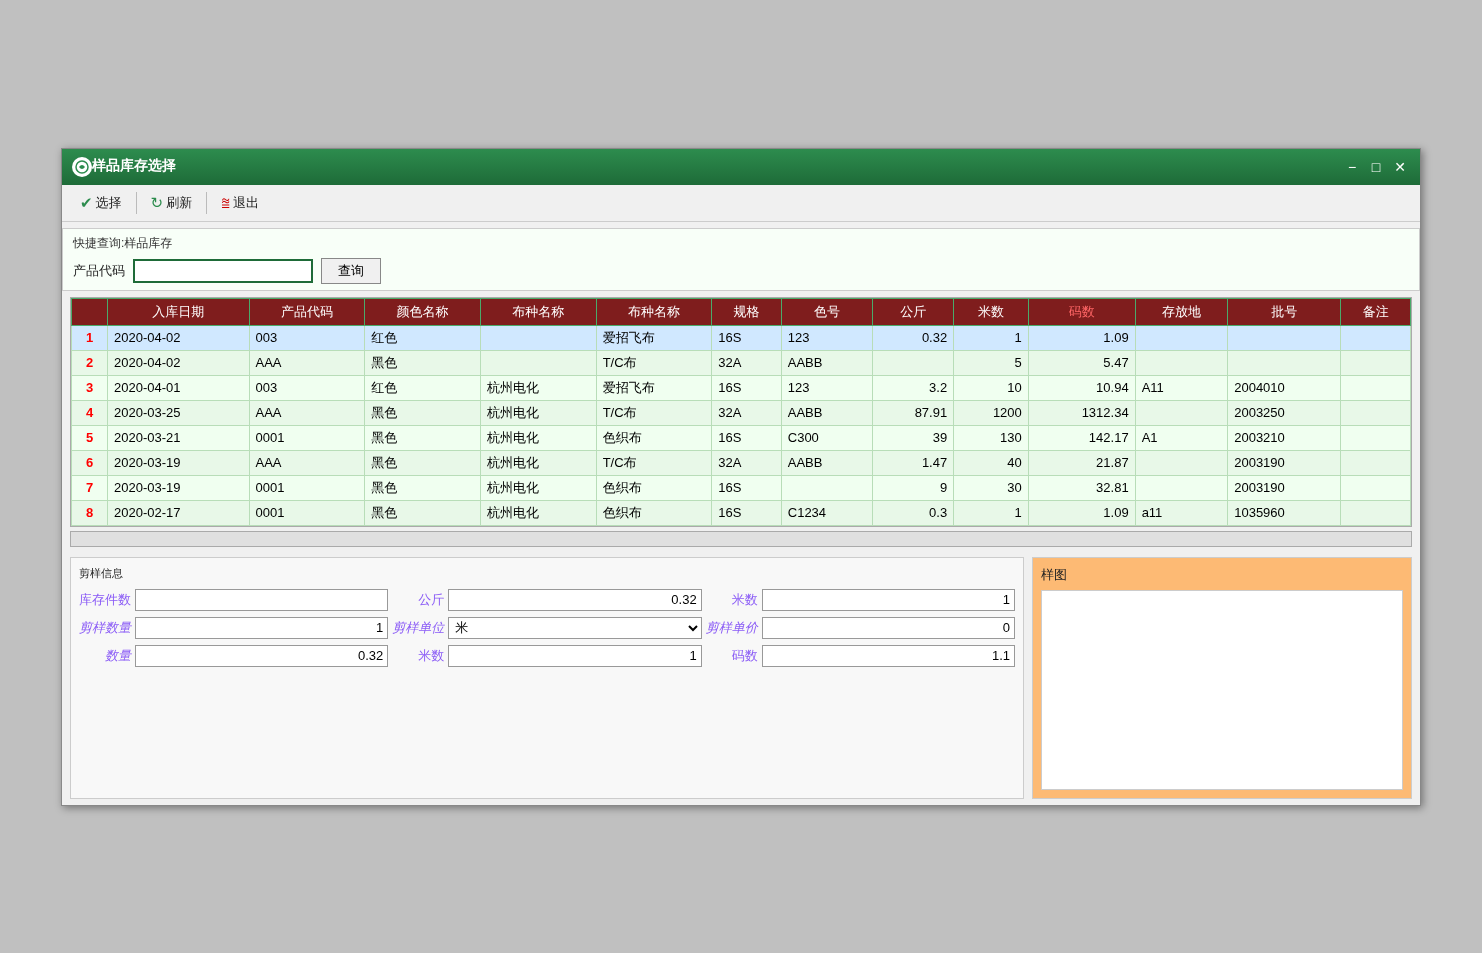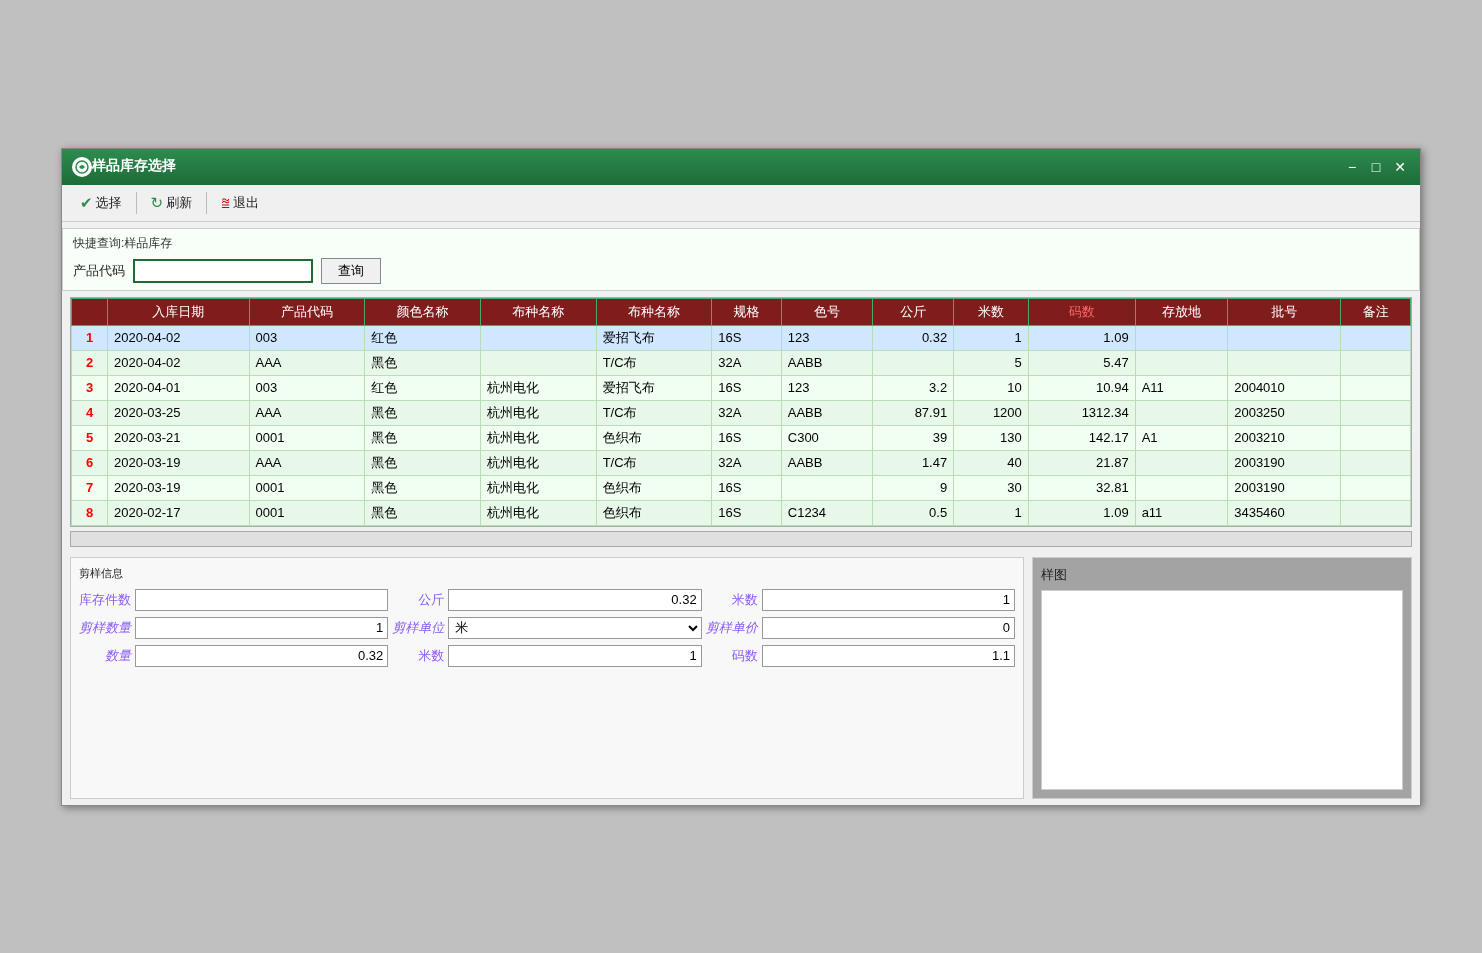--- a/index.html
+++ b/index.html
@@ -32,21 +32,21 @@
     tbody td.row-num { text-align: center; color: red; font-weight: bold; }
     tbody td.num { text-align: right; }
     .bottom-section { display: flex; gap: 8px; padding: 6px 8px; }
     .cut-info { flex: 1; border: 1px solid #ccc; background: #f8f8f8; padding: 8px; }
     .cut-info-title { font-size: 11px; color: #222; margin-bottom: 8px; }
     .cut-info-grid { display: grid; grid-template-columns: auto 1fr auto 1fr auto 1fr; gap: 6px 4px; align-items: center; }
     .cut-label { font-size: 13px; color: #8b5cf6; white-space: nowrap; text-align: right; }
     .cut-label-red { font-size: 13px; color: #8b5cf6; white-space: nowrap; text-align: right; font-style: italic; }
     .cut-input { height: 22px; border: 1px solid #999; padding: 1px 4px; font-size: 13px; text-align: right; background: white; width: 100%; }
     .cut-select { height: 22px; border: 1px solid #999; padding: 1px 2px; font-size: 13px; background: white; width: 100%; }
-    .sample-view { width: 380px; border: 1px solid #ccc; background: #a3a3a3; padding: 8px; }
+    .sample-view { width: 380px; border: 1px solid #ccc; background: #fdba74; padding: 8px; }
     .sample-view-title { font-size: 13px; color: #222; margin-bottom: 6px; }
     .sample-canvas { width: 100%; height: 200px; border: 1px solid #ccc; background: white; }
     .scroll-bar-h { height: 16px; background: #e0e0e0; border: 1px solid #aaa; margin: 0 8px 4px; }
   </style>
 </head>
 <body>
 
 <div class="window">
 
   <div class="title-bar">
@@ -227,25 +227,25 @@
           </tr>
           <tr>
             <td class="row-num">8</td>
             <td>2020-02-17</td>
             <td>0001</td>
             <td>黑色</td>
             <td>杭州电化</td>
             <td>色织布</td>
             <td>16S</td>
             <td>C1234</td>
-            <td class="num">0.5</td>
+            <td class="num">0.3</td>
             <td class="num">1</td>
             <td class="num">1.09</td>
             <td>a11</td>
-            <td>3435460</td>
+            <td>1035960</td>
             <td></td>
           </tr>
         </tbody>
     </table>
   </div>
 
   <div class="scroll-bar-h"></div>
 
   <div class="bottom-section">
 

